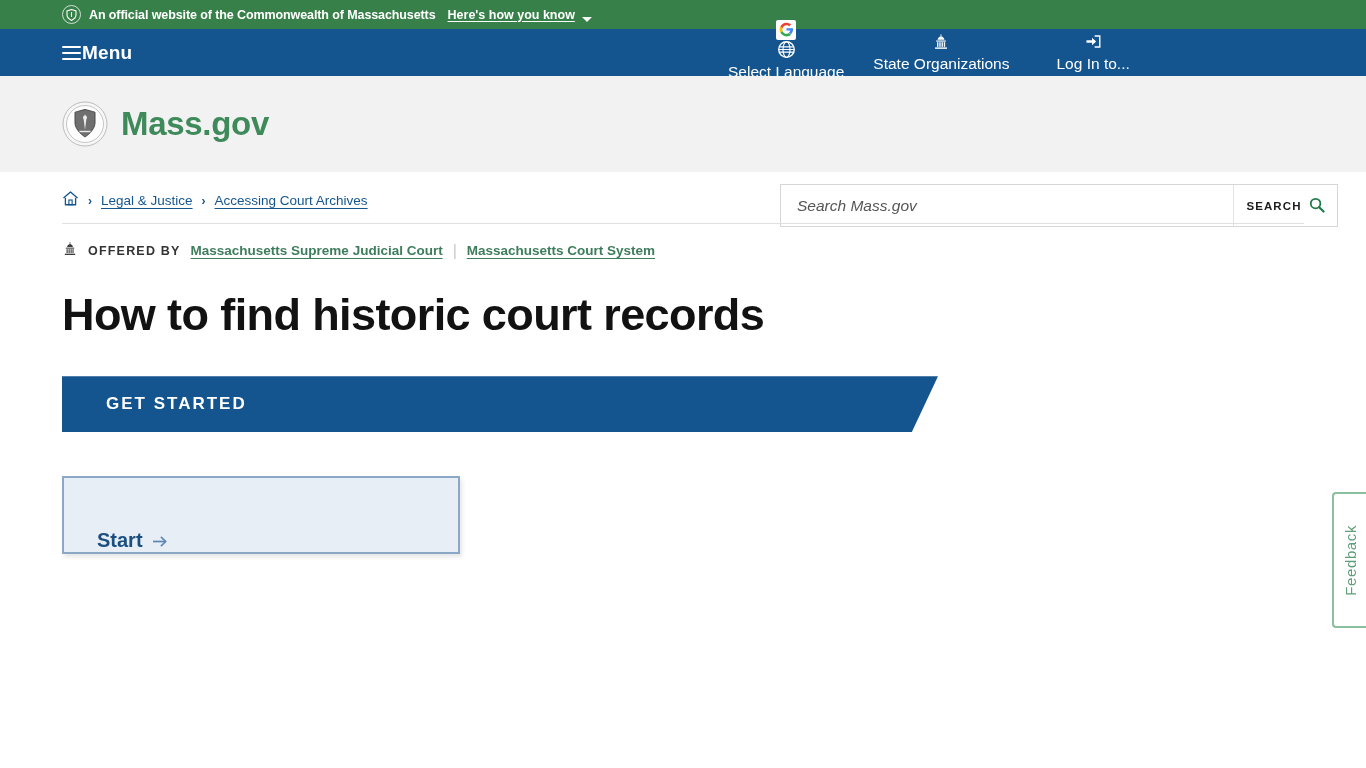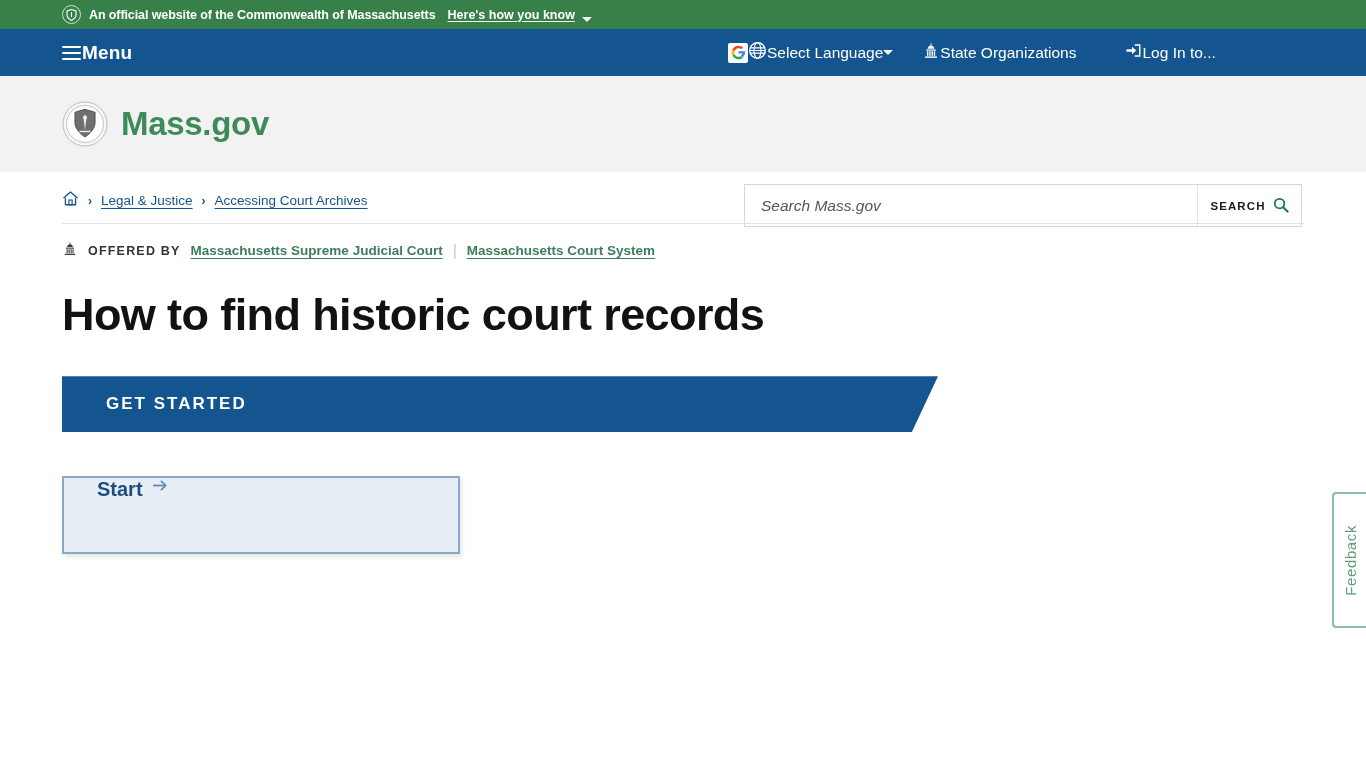--- a/index.html
+++ b/index.html
@@ -53,21 +53,21 @@
   .hamburger { width: 19px; display: flex; flex-direction: column; gap: 4px; }
   .hamburger i { display: block; height: 2px; background: #fff; border-radius: 1px; }
   .menu-label { font-size: 19px; font-weight: bold; letter-spacing: .2px; }
 
   .util-right {
     position: absolute; left: 728px; top: 0; height: 47px;
     display: flex; align-items: center;
   }
   .util-item {
     display: flex; align-items: center; gap: 0;
-    color: #fff; font-size: 15.5px; cursor: pointer; white-space: nowrap;
+    color: #fff; font-size: 15.5px; cursor: pointer; white-space: nowrap; flex-direction: column;
   }
   .util-sep { width: 29px; }
   .util-sep-wide { width: 47px; }
 
   .g-logo {
     width: 20px; height: 20px; background: #fff; border-radius: 2px;
     display: flex; align-items: center; justify-content: center;
     font-weight: bold; font-size: 15px; line-height: 1;
     flex: none;
   }
@@ -78,21 +78,21 @@
     height: 96px; background: #f2f2f2;
     display: flex; align-items: center; position: relative;
   }
   .brand { display: flex; align-items: center; margin-left: 62px; cursor: pointer; }
   .seal { width: 46px; height: 46px; flex: none; }
   .brand-name {
     margin-left: 13px; font-size: 33px; font-weight: bold;
     color: #3e8a5a; letter-spacing: -0.3px;
   }
   .search-wrap {
-    position: absolute; left: 744px; top: 108px;
+    position: absolute; left: 780px; top: 108px;
     width: 558px; height: 43px;
     display: flex; background: #fff;
     border: 1px solid #d6d6d6;
   }
   .search-input {
     flex: 1; border: none; outline: none; background: transparent;
     padding: 0 16px; font-size: 15.5px; font-style: italic;
     font-family: "Liberation Sans", sans-serif; color: #444;
   }
   .search-input::placeholder { color: #555; font-style: italic; opacity: 1; }
@@ -155,21 +155,21 @@
     font-size: 16.5px; line-height: 29.5px; color: #1f1f1f;
   }
 
   
   .start-card {
     margin-top: 44px;
     width: 398px; height: 78px;
     background: #e8eef5;
     border: 2px solid #8ba8c6;
     box-shadow: 2px 3px 4px rgba(0,0,0,.10);
-    display: flex; align-items: flex-start;
+    display: flex; align-items: flex-end;
     cursor: pointer;
   }
   .start-label {
     margin-left: 33px; font-size: 20px; font-weight: bold; color: #1b4f80;
   }
   .start-arrow { margin-left: 9px; color: #5b86b5; font-size: 16px; }
 
   
   .feedback-tab {
     position: absolute; right: 0; top: 492px;

